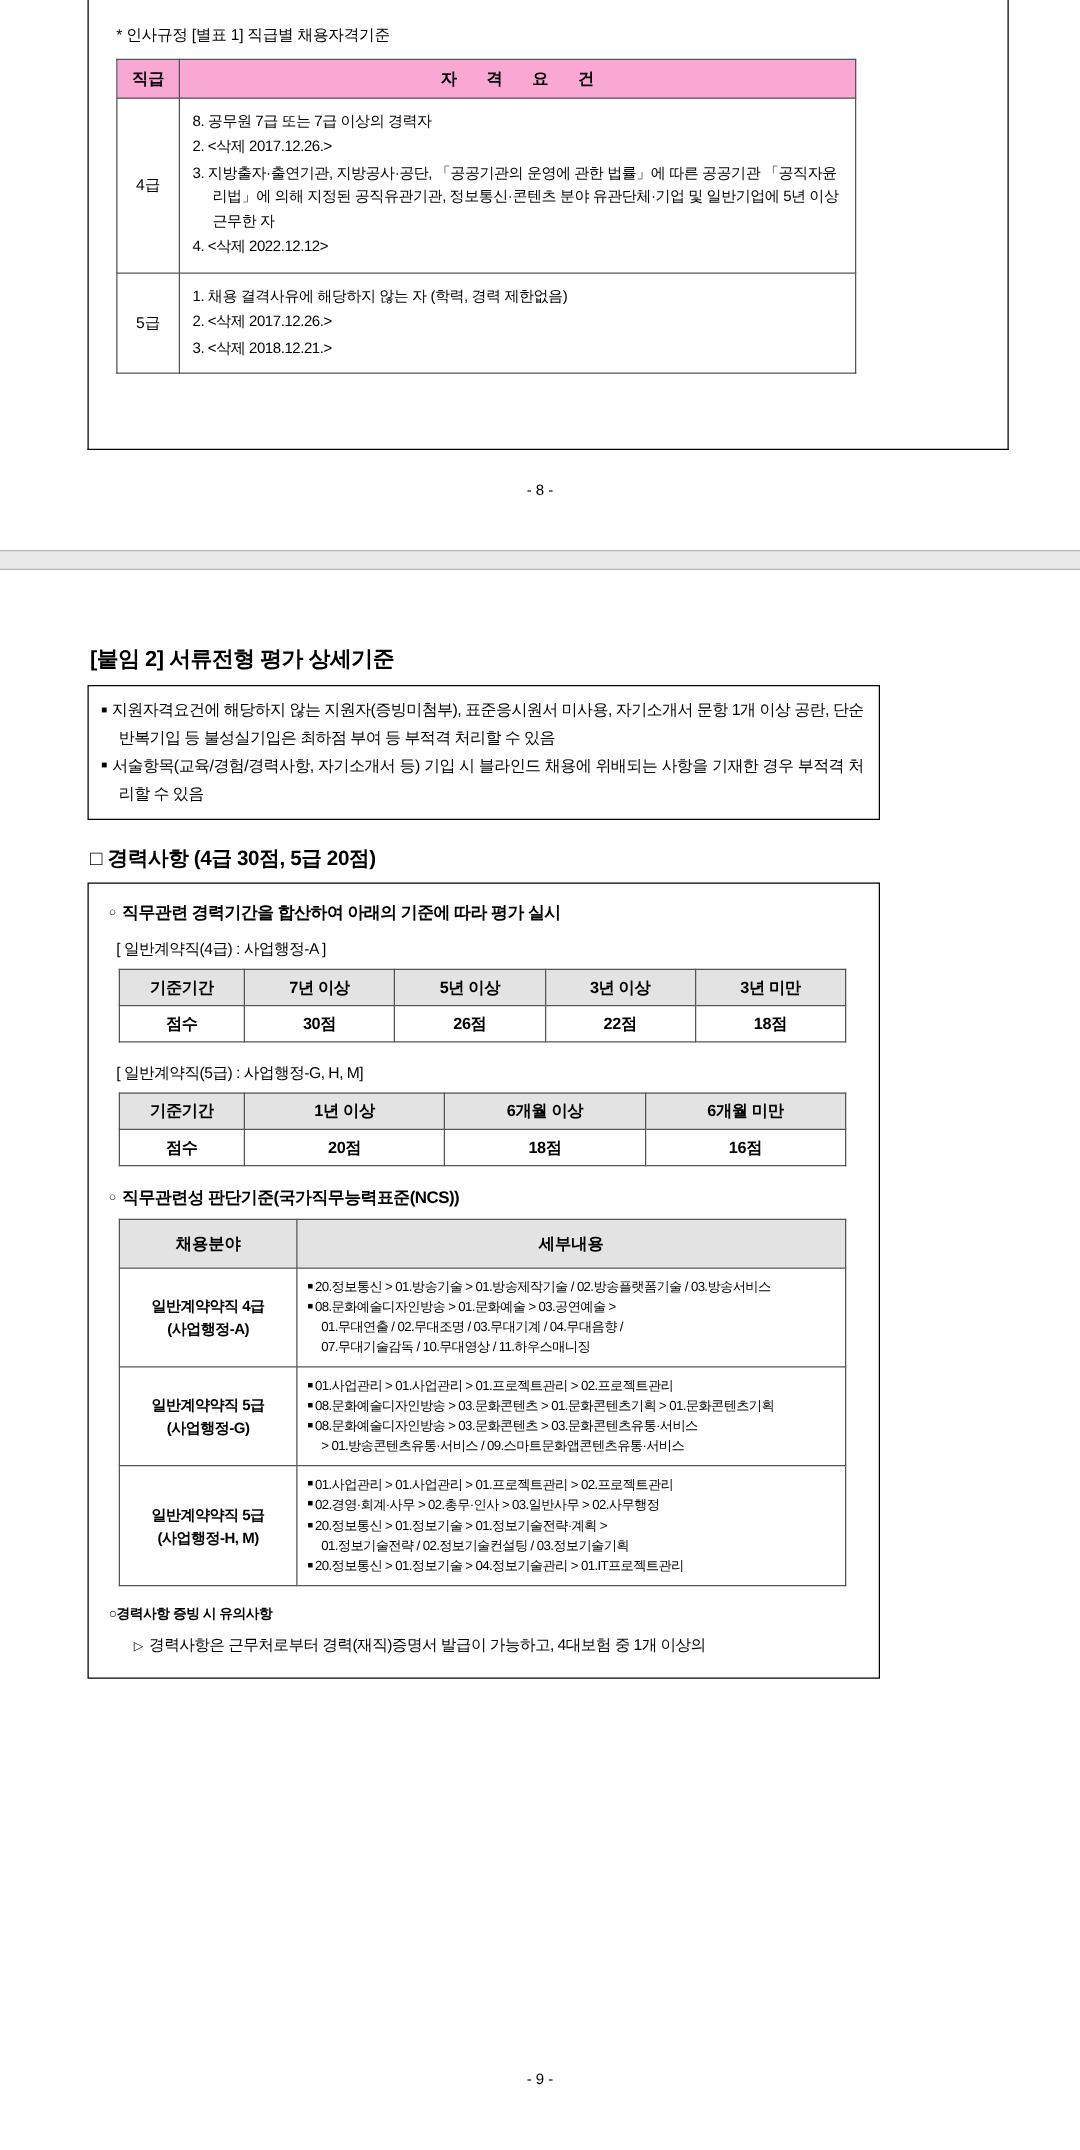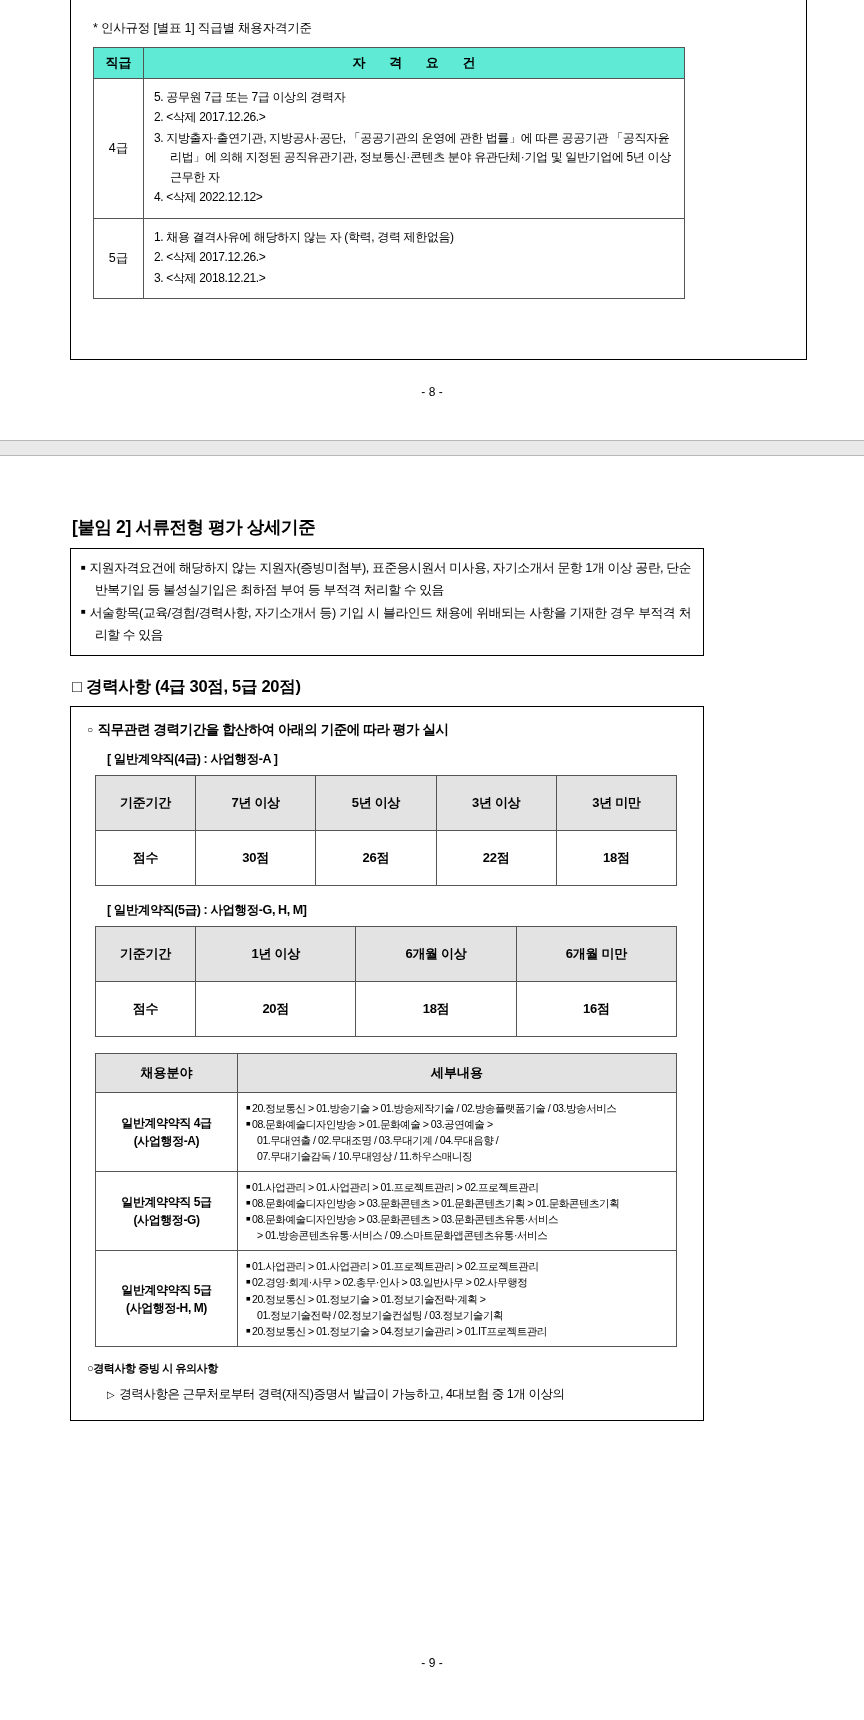--- a/index.html
+++ b/index.html
@@ -43,21 +43,21 @@
     border-collapse: collapse;
     width: 100%;
     table-layout: fixed;
   }
   table.doc th, table.doc td {
     border: 1px solid #555;
     vertical-align: middle;
   }
   table.qual { width: 592px; }
   table.qual th {
-    background: #5eead4;
+    background: #f9a8d4;
     font-size: 13px;
     font-weight: bold;
     padding: 6px 0;
     text-align: center;
   }
   table.qual th.wide { letter-spacing: 10px; text-indent: 10px; text-align: center; }
   table.qual td.grade {
     width: 50px;
     text-align: center;
     font-size: 12.5px;
@@ -133,38 +133,38 @@
     font-size: 13.5px;
     font-weight: bold;
     letter-spacing: -0.4px;
     margin: 0 0 12px 0;
     padding-left: 15px;
     text-indent: -15px;
   }
   .bullet-o .mk { font-size: 10px; vertical-align: 1px; margin-right: 5px; }
   .tbl-label {
     font-size: 12.5px;
-    font-weight: bold;
+    font-weight: normal;
     letter-spacing: -0.4px;
-    margin: 0 0 7px 20px;
+    margin: 0 0 7px 6px;
   }
   table.score {
     border-collapse: collapse;
     table-layout: fixed;
     width: 582px;
     margin: 0 0 16px 8px;
     border: 1.5px solid #333;
   }
   table.score td {
     border: 1px solid #555;
     text-align: center;
     font-size: 13px;
     font-weight: bold;
     letter-spacing: -0.3px;
-    padding: 18px 2px;
+    padding: 5px 2px;
   }
   table.score tr.hdr td { background: #e3e3e3; }
   table.ncs {
     border-collapse: collapse;
     table-layout: fixed;
     width: 582px;
     margin: 6px 0 0 8px;
     border: 1.5px solid #333;
   }
   table.ncs td { border: 1px solid #555; }
@@ -233,21 +233,21 @@
           </colgroup>
         <tbody>
           <tr>
             <th>직급</th>
             <th class="wide">자 격 요 건</th>
           </tr>
           <tr>
             <td class="grade">4급</td>
             <td class="body">
               <ol>
-                <li>5. 공무원 7급 또는 7급 이상의 경력자</li>
+                <li>8. 공무원 7급 또는 7급 이상의 경력자</li>
                 <li>2. &lt;삭제 2017.12.26.&gt;</li>
                 <li>3. 지방출자·출연기관, 지방공사·공단, 「공공기관의 운영에 관한 법률」에 따른 공공기관 「공직자윤리법」에 의해 지정된 공직유관기관, 정보통신·콘텐츠 분야 유관단체·기업 및 일반기업에 5년 이상 근무한 자</li>
                 <li>4. &lt;삭제 2022.12.12&gt;</li>
               </ol>
             </td>
           </tr>
           <tr>
             <td class="grade">5급</td>
             <td class="body">
               <ol>
@@ -326,20 +326,21 @@
           </tr>
           <tr>
             <td>점수</td>
             <td>20점</td>
             <td>18점</td>
             <td>16점</td>
           </tr>
         </tbody>
       </table>
 
+      <div class="bullet-o" style="margin:6px 0 8px 0"><span class="mk">○</span><span>직무관련성 판단기준(국가직무능력표준(NCS))</span></div>
 
       <table class="ncs">
         <colgroup>
             <col style="width:142px">
             <col>
           </colgroup>
         <tbody>
           <tr class="hdr">
             <td>채용분야</td>
             <td>세부내용</td>

